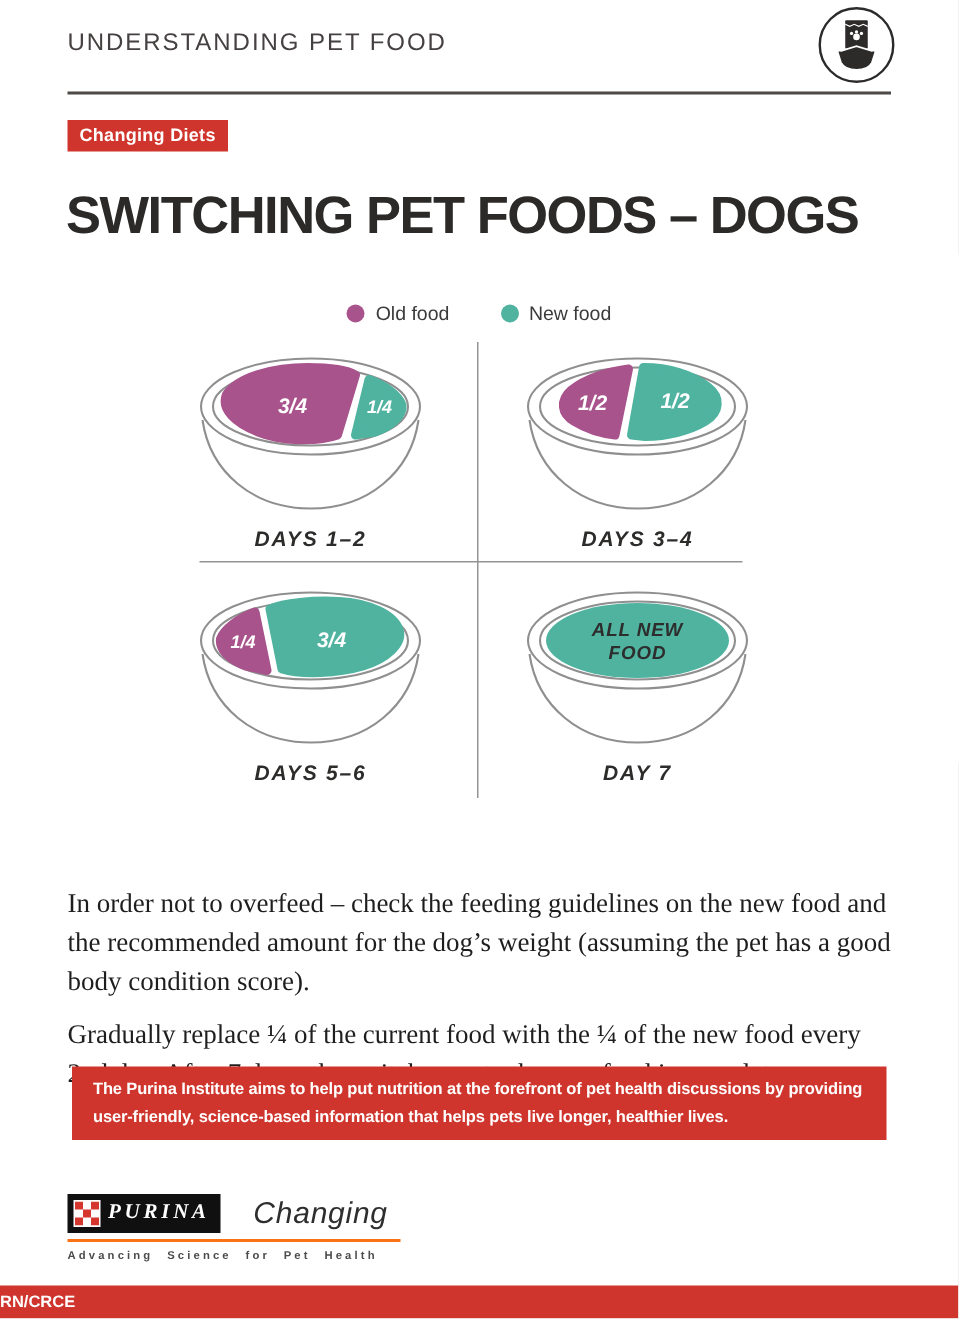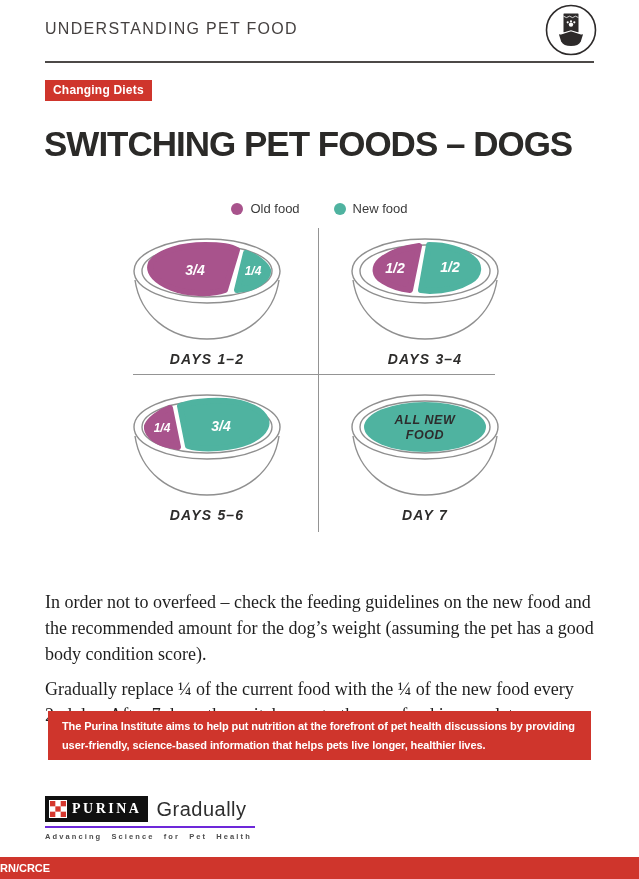--- a/index.html
+++ b/index.html
@@ -49,22 +49,22 @@
     font-family:"Liberation Serif",serif;font-size:18px;color:#1e1e1e;line-height:1.45;
   }
   .paras p{margin:0 0 9px 0;}
   .callout{
     position:absolute;left:48px;top:711px;width:543px;box-sizing:border-box;
     background:#cf352c;color:#ffffff;font-weight:700;font-size:11px;
     letter-spacing:-.1px;line-height:1.7;padding:6px 14px;
   }
   .logo{position:absolute;left:45px;top:796px;}
   .logo-row{
-    display:flex;align-items:center;gap:8px;width:max-content;
-    padding:0 8px 4px 0;border-bottom:2px solid #6d28d9;
+    display:flex;align-items:center;gap:22px;width:max-content;
+    padding:0 8px 4px 0;border-bottom:2px solid #f97316;font-style:italic;
   }
   .purina-box{background:#101010;display:flex;align-items:center;gap:5px;padding:4px 7px 4px 4px;}
   .checker-wrap{background:#ffffff;padding:1px;line-height:0;}
   .purina-word{color:#fff;font-family:"Liberation Serif",serif;font-weight:700;font-size:14px;letter-spacing:2.5px;}
   .institute{font-size:20px;color:#2e2e2e;letter-spacing:.5px;}
   .tagline{margin-top:4px;font-size:7.5px;font-weight:700;letter-spacing:2.1px;color:#4c4c4c;word-spacing:5px;}
   .bottom-bar{
     position:absolute;left:0;bottom:0;width:100%;height:22px;background:#cf352c;
     box-sizing:border-box;display:flex;align-items:center;justify-content:flex-start;
     padding-right:46px;color:#fff;font-size:11px;font-weight:700;
@@ -176,21 +176,21 @@
             <rect x="0" y="0" width="18" height="18" fill="#ffffff"></rect>
             <rect x="0" y="0" width="6" height="6" fill="#d5372e"></rect>
             <rect x="12" y="0" width="6" height="6" fill="#d5372e"></rect>
             <rect x="6" y="6" width="6" height="6" fill="#d5372e"></rect>
             <rect x="0" y="12" width="6" height="6" fill="#d5372e"></rect>
             <rect x="12" y="12" width="6" height="6" fill="#d5372e"></rect>
           </svg>
         </span>
         <span class="purina-word">PURINA</span>
       </div>
-      <span class="institute">Gradually</span>
+      <span class="institute">Changing</span>
     </div>
     <div class="tagline">Advancing Science for Pet Health</div>
   </div>
 
   <div class="bottom-bar">
     <span>RN/CRCE</span>
   </div>
 
 </div>
 

